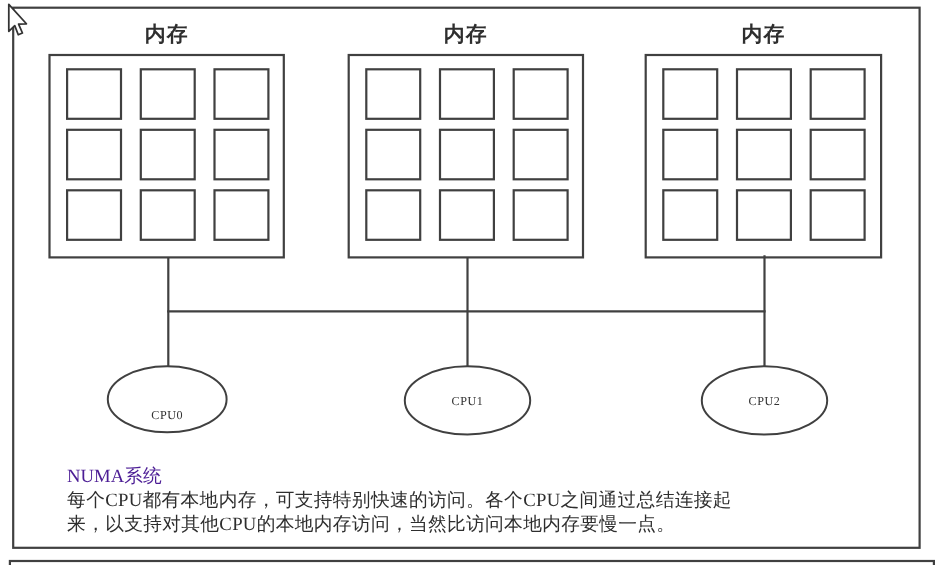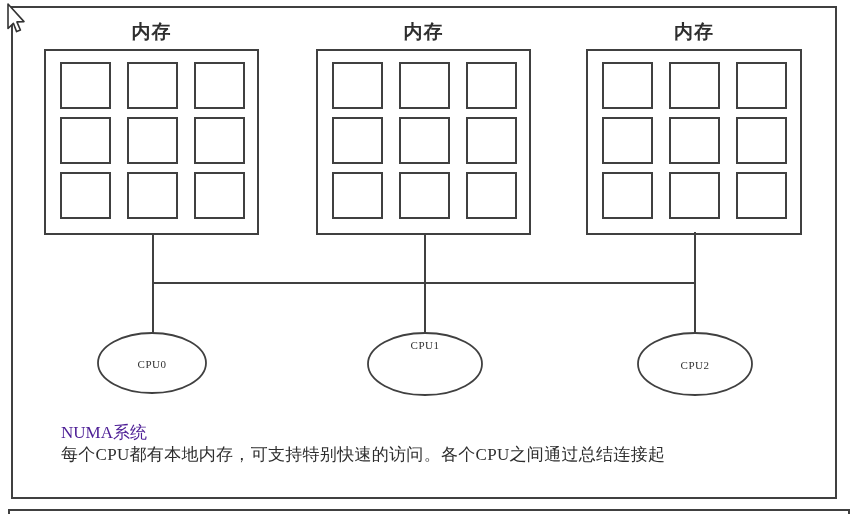--- a/index.html
+++ b/index.html
@@ -58,21 +58,21 @@
     background: #fff;
   }
   .wires {
     position: absolute;
     left: 0; top: 0;
     width: 852px; height: 514px;
     pointer-events: none;
   }
   .cpu-label {
     position: absolute;
-    top: 357px;
+    top: 371px;
     width: 120px;
     height: 14px;
     line-height: 14px;
     text-align: center;
     font-size: 11px;
     letter-spacing: 0.5px;
     color: #333333;
   }
   .caption-title {
     position: absolute;
@@ -144,21 +144,22 @@
     <line x1="425" y1="234" x2="425" y2="334" stroke-width="2" stroke="#404040"></line>
     <line x1="695" y1="232" x2="695" y2="334" stroke-width="2" stroke="#404040"></line>
     <line x1="152" y1="283" x2="696" y2="283" stroke-width="2" stroke="#404040"></line>
     <ellipse cx="152" cy="363" rx="54" ry="30" fill="#ffffff" stroke-width="1.8" stroke="#404040"></ellipse>
     <ellipse cx="425" cy="364" rx="57" ry="31" fill="#ffffff" stroke-width="1.8" stroke="#404040"></ellipse>
     <ellipse cx="695" cy="364" rx="57" ry="31" fill="#ffffff" stroke-width="1.8" stroke="#404040"></ellipse>
     <path d="M8 4 L8 28.5 L13.4 23.3 L16.6 31.6 L20.4 30 L16.9 21.9 L24 21.6 Z" fill="#ffffff" stroke="#333333" stroke-width="1.6" stroke-linejoin="round"></path>
   </svg>
 
   <div class="cpu-label" style="left:92px;">CPU0</div>
-  <div class="cpu-label" style="left:365px;top:338px;">CPU1</div>
+  <div class="cpu-label" style="left:365px;top:358px;">CPU1</div>
   <div class="cpu-label" style="left:635px;top:358px;">CPU2</div>
 
   <div class="caption-title">NUMA系统</div>
   <div class="caption-line l1">每个CPU都有本地内存，可支持特别快速的访问。各个CPU之间通过总结连接起</div>
+  <div class="caption-line l2">来，以支持对其他CPU的本地内存访问，当然比访问本地内存要慢一点。</div>
 
   <div class="next-frame"></div>
 
 </div>
 
 </body></html>

